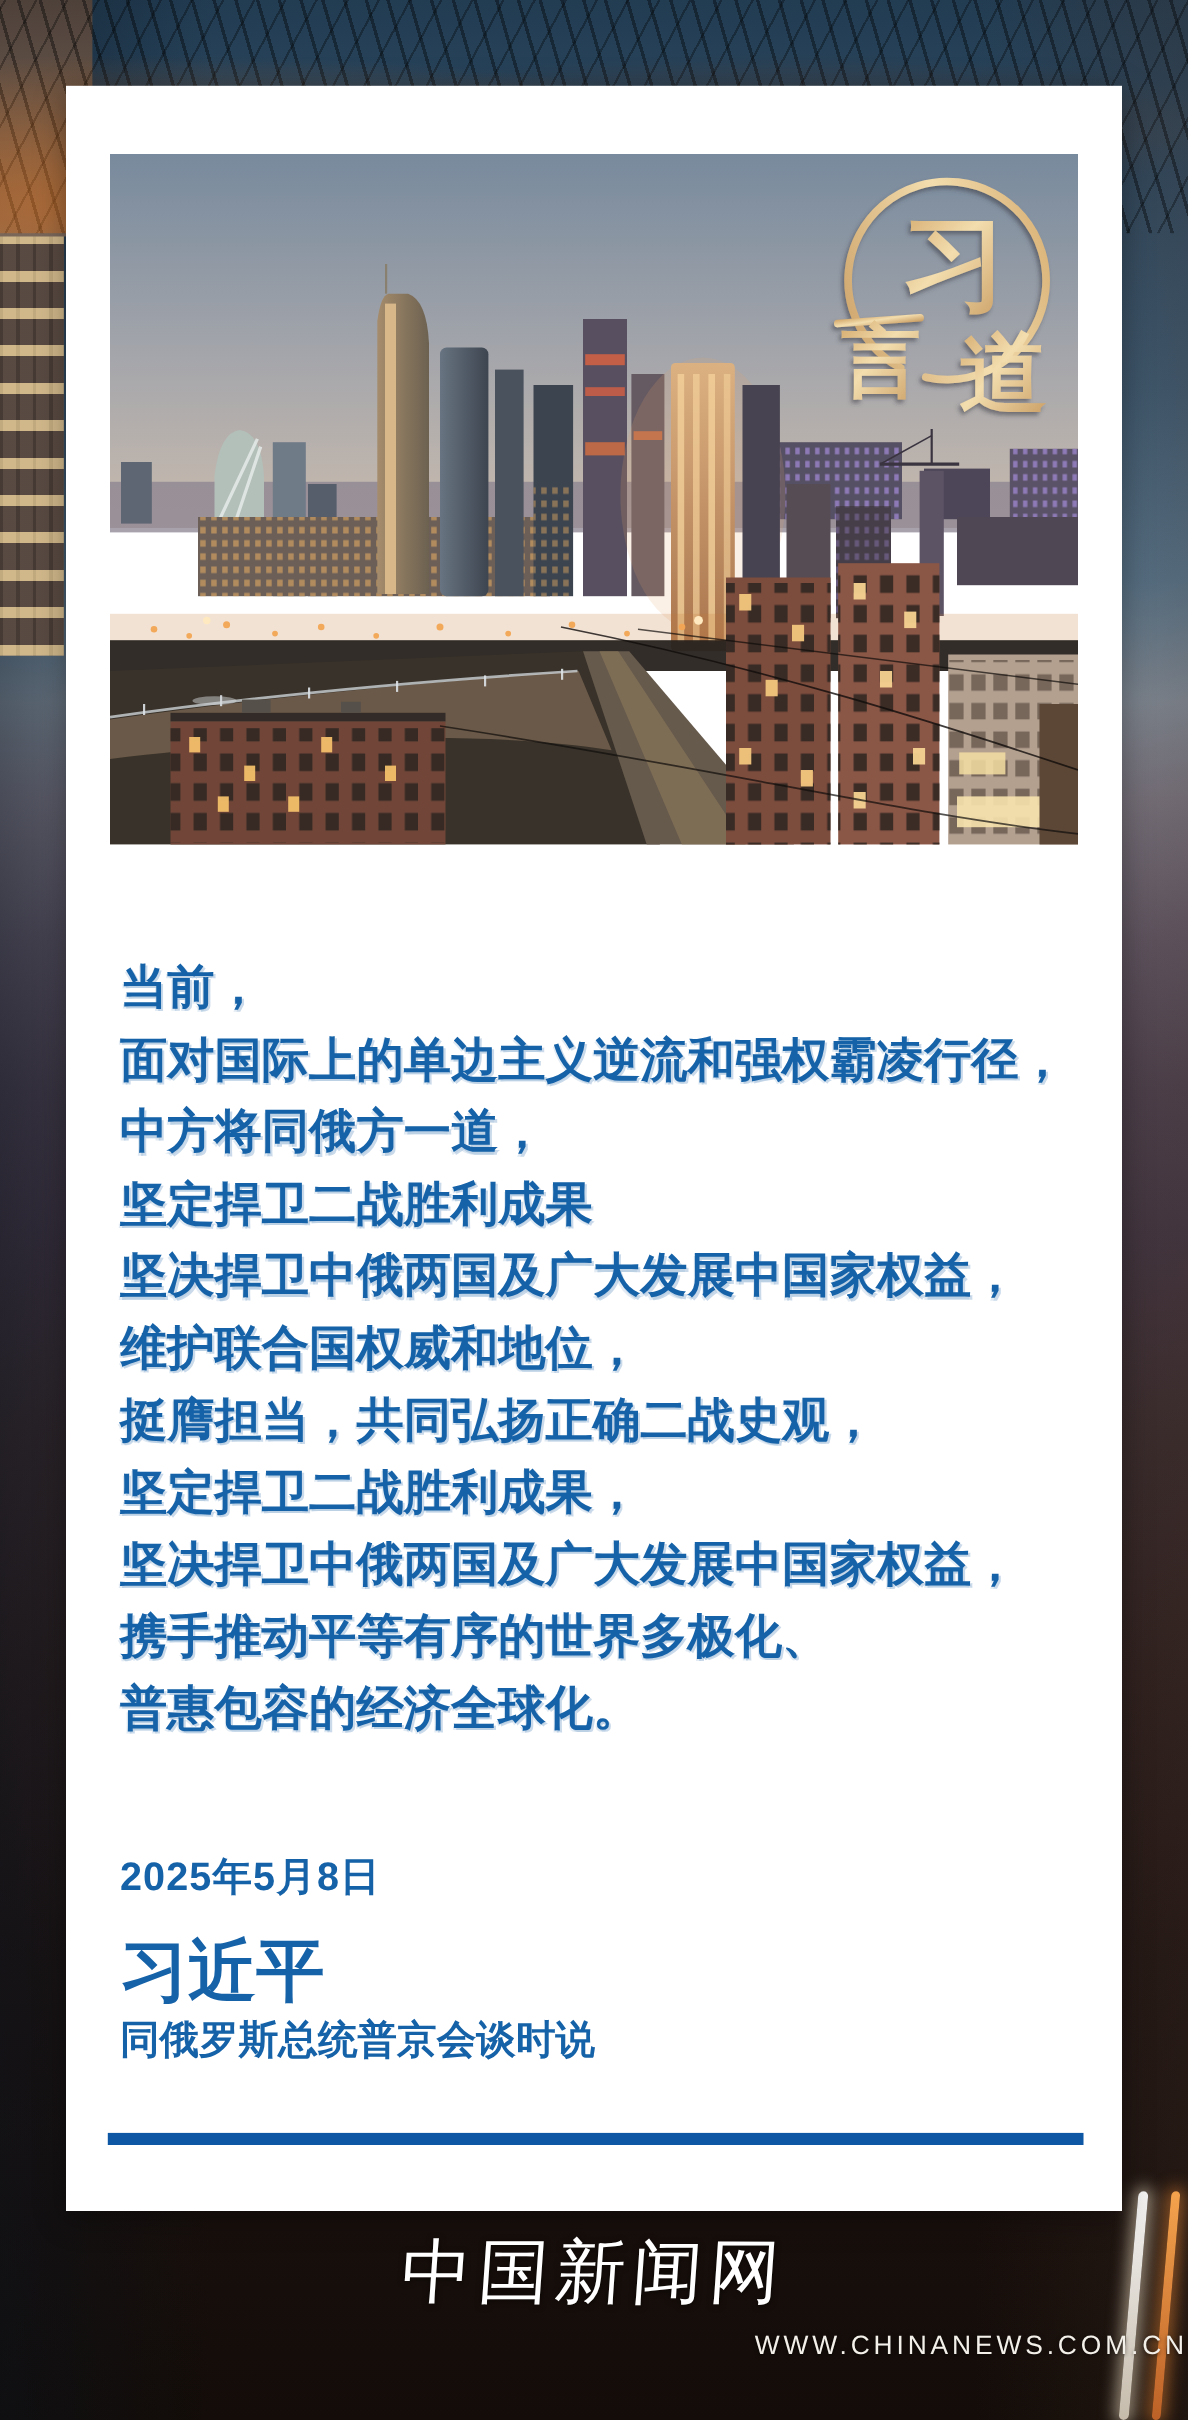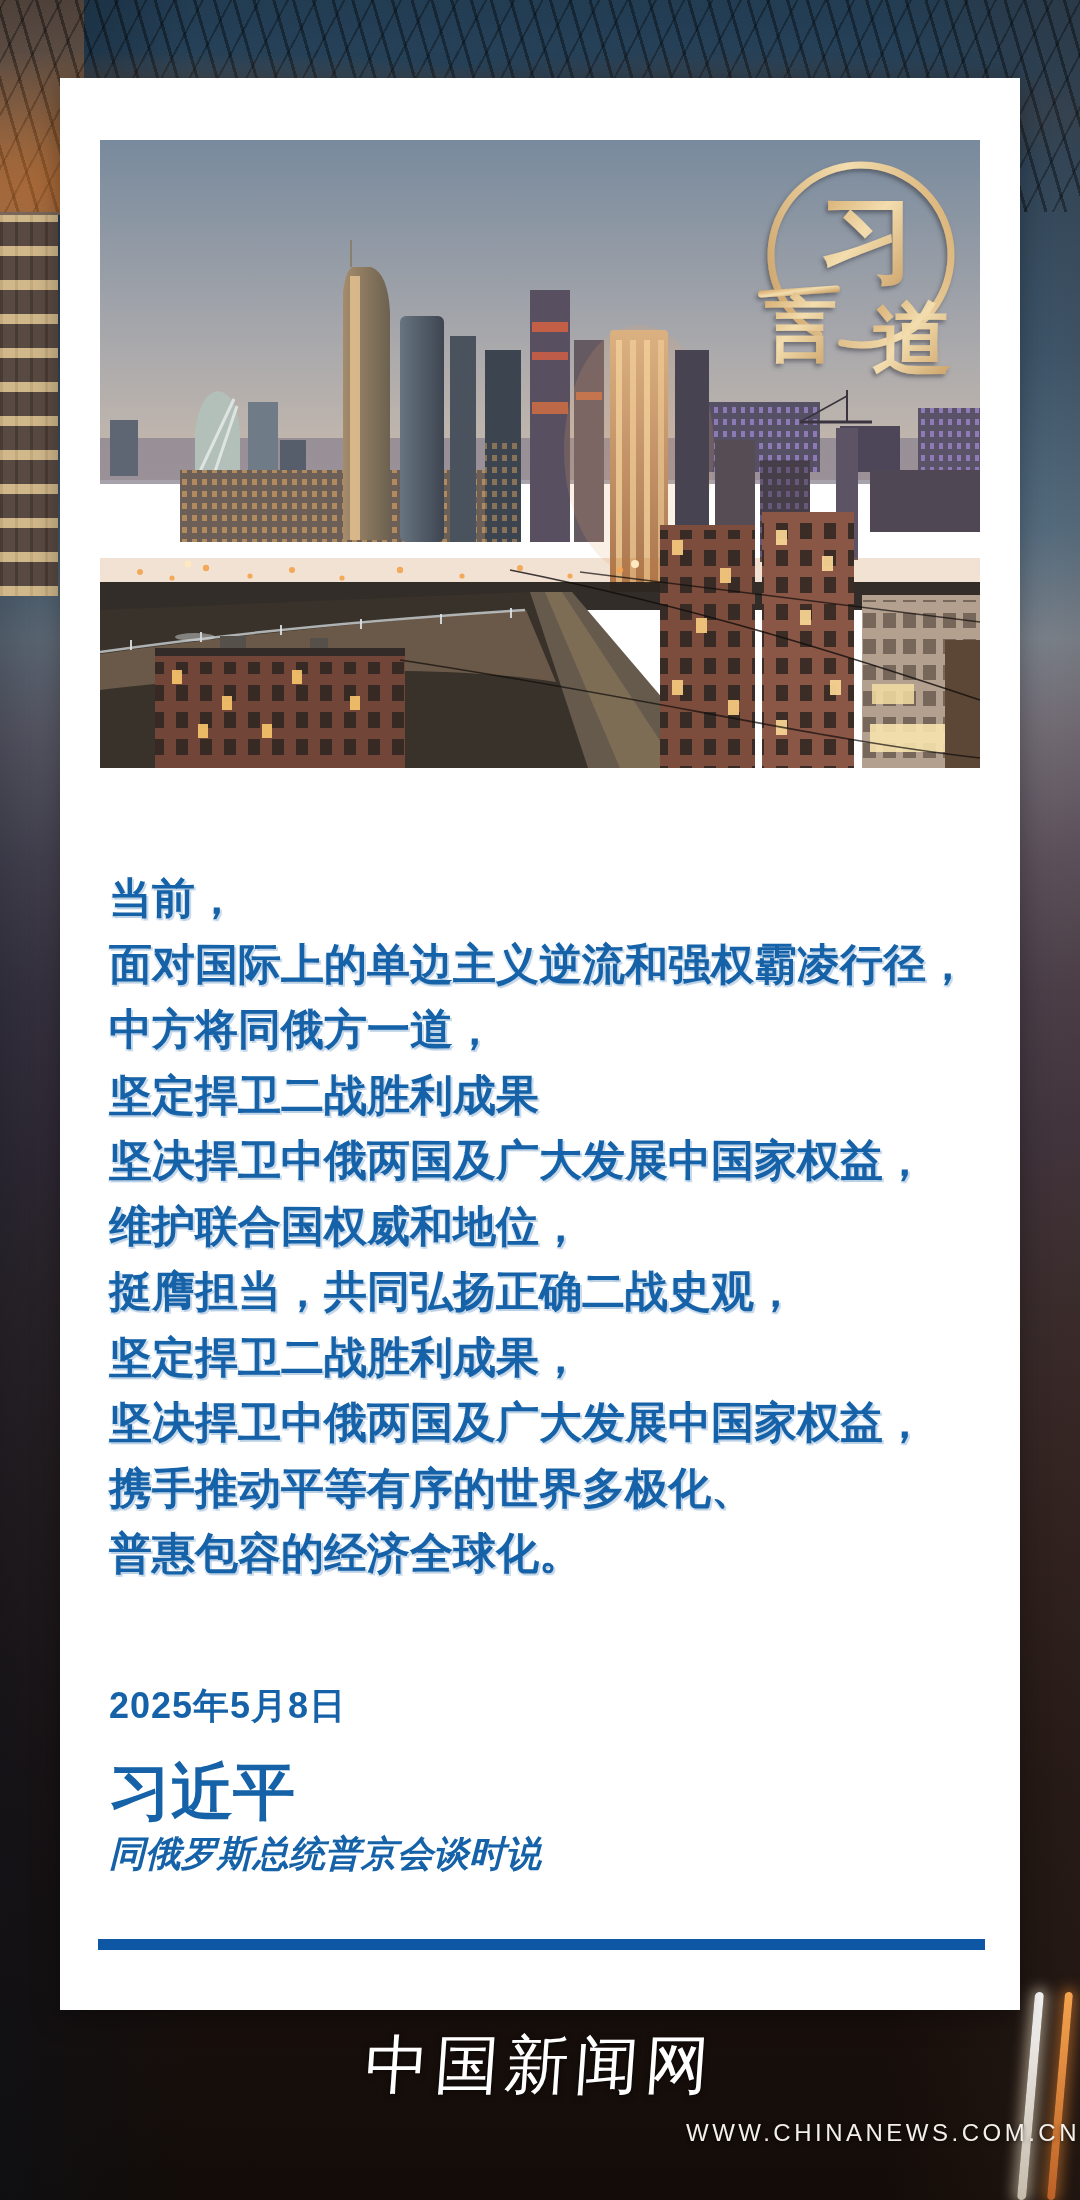--- a/index.html
+++ b/index.html
@@ -60,21 +60,21 @@
   
   .quote{position:absolute;left:49px;top:788px;width:880px;
          color:#1562a8;font-weight:bold;font-size:43px;line-height:65.5px;
          text-shadow:2px 2px 0 rgba(158,188,216,.55), -1px 2px 0 rgba(158,188,216,.3);
          white-space:nowrap;}
   .date{position:absolute;left:49px;top:1604px;color:#1562a8;font-weight:bold;
         font-size:36px;letter-spacing:1px;}
   .speaker{position:absolute;left:49px;top:1672px;color:#1562a8;font-weight:bold;
         font-size:62px;}
   .occasion{position:absolute;left:49px;top:1752px;color:#1562a8;font-weight:bold;
-        font-size:36px;font-style:italic;}
+        font-size:36px;}
   .rule{position:absolute;left:38px;top:1861px;width:887px;height:11px;background:#0d57a5;}
 
   
   .footer{position:absolute;left:0;top:2022px;width:1080px;text-align:center;color:#ffffff;}
   .site-name{font-family:"DejaVu Serif",serif;font-size:64px;letter-spacing:6px;
         transform:skewX(-4deg);text-shadow:0 1px 6px rgba(0,0,0,.6);}
   .site-url{margin-top:10px;font-size:24px;letter-spacing:3.5px;color:#f3efe9;
         text-shadow:0 1px 4px rgba(0,0,0,.6);text-align:right;}
 </style>
 </head>

